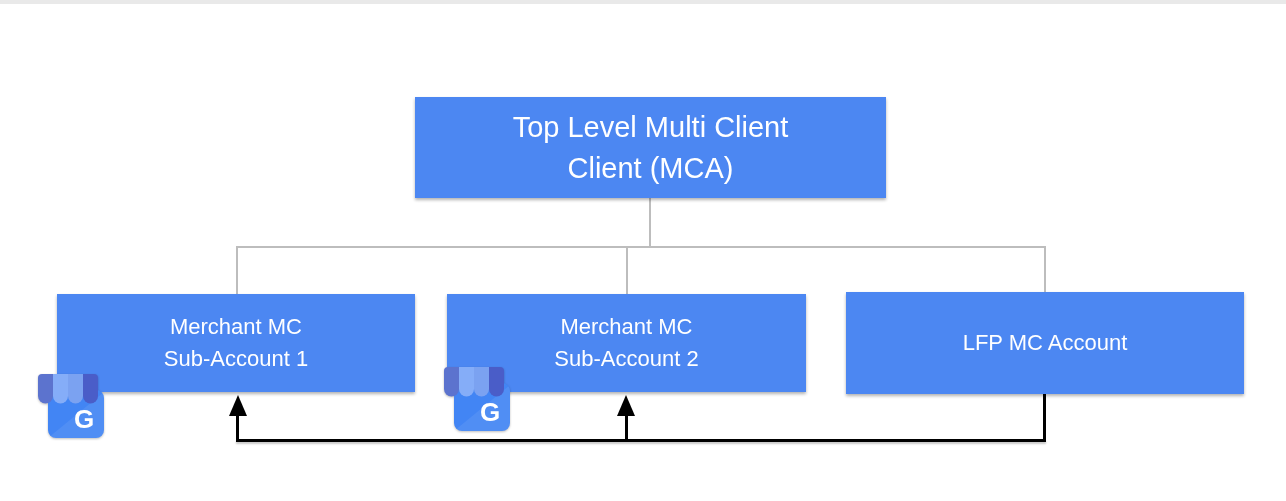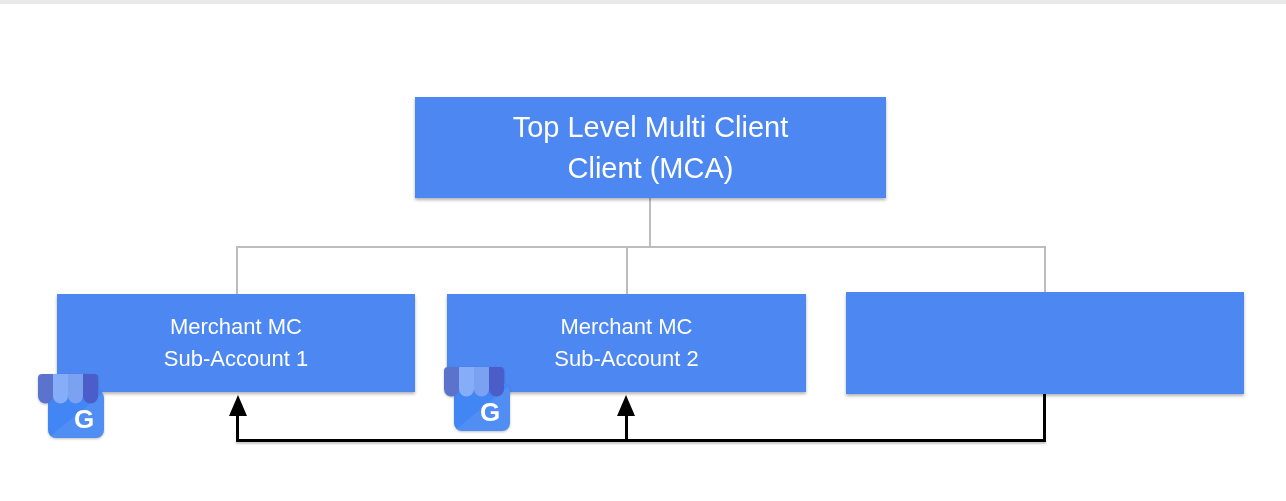--- a/index.html
+++ b/index.html
@@ -91,20 +91,21 @@
     <div class="l1">Merchant MC</div>
     <div class="l2">Sub-Account 1</div>
   </div>
 
   <div class="node node-sub2">
     <div class="l1">Merchant MC</div>
     <div class="l2">Sub-Account 2</div>
   </div>
 
   <div class="node node-lfp">
+    <div class="l1">LFP MC Account</div>
   </div>
 
   <svg class="gmb-icon gmb-icon-1" width="74" height="68" viewBox="0 0 74 68">
     <defs>
       <clipPath id="bodyclip1">
           <rect x="10" y="18" width="56" height="48" rx="8"></rect>
         </clipPath>
     </defs>
     <rect class="gmb-body" x="10" y="18" width="56" height="48" rx="8"></rect>
     <polygon class="gmb-fold" points="10,66 66,20 66,66" clip-path="url(#bodyclip1)"></polygon>

